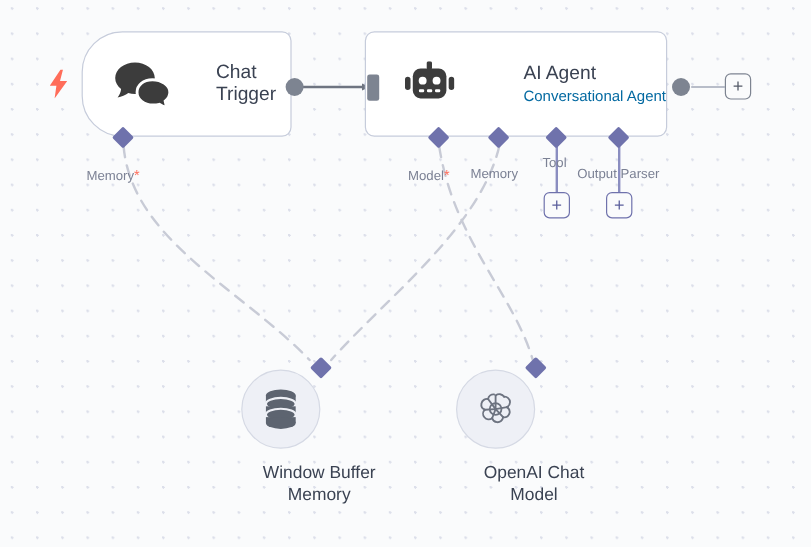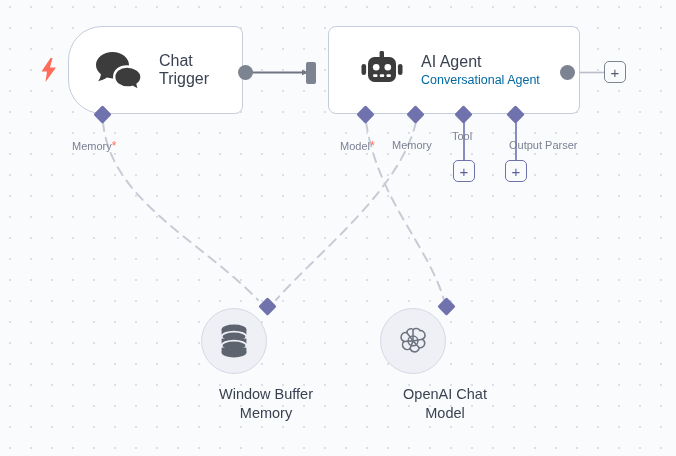--- a/index.html
+++ b/index.html
@@ -35,20 +35,21 @@
 
   
   .node-card {
     position: absolute;
     background: #ffffff;
     border: 1.5px solid #c6ccdb;
     box-sizing: border-box;
     display: flex;
     align-items: center;
     z-index: 3;
+    justify-content: space-between;
   }
   .node-card.trigger {
     border-radius: 34px 8px 8px 34px;
   }
   .node-card.standard {
     border-radius: 8px;
   }
   .node-icon {
     flex: 0 0 auto;
     display: flex;
@@ -78,21 +79,21 @@
     top: 26px;
     width: 175px;
     height: 88px;
     padding-left: 26px;
   }
   #node-chat-trigger .node-text { margin-left: 16px; }
   #node-chat-trigger .node-title { white-space: normal; width: 62px; }
 
   
   #node-ai-agent {
-    left: 328px;
+    left: 304px;
     top: 26px;
     width: 252px;
     height: 88px;
     padding-left: 32px;
   }
   #node-ai-agent .node-text { margin-left: 18px; }
 
   
   #trigger-bolt {
     position: absolute;
@@ -286,21 +287,21 @@
   <div class="port-diamond" style="left:359px; top:108px;"></div>
   <div class="port-diamond" style="left:409px; top:108px;"></div>
   <div class="port-diamond" style="left:457px; top:108px;"></div>
   <div class="port-diamond" style="left:509px; top:108px;"></div>
 
   <div class="port-label" style="left:340px; top:139px;text-align:right;">
     <span>Model</span><span class="req-star">*</span>
   </div>
   <div class="port-label" style="left:392px; top:139px;">Memory</div>
   <div class="port-label" style="left:452px; top:130px;">Tool</div>
-  <div class="port-label" style="left:481px; top:139px;margin-left:28px;">Output Parser</div>
+  <div class="port-label" style="left:481px; top:139px;">Output Parser</div>
 
   <div class="plus-box purple" style="left:453px; top:160px;">
     <span class="plus-glyph">+</span>
   </div>
   <div class="plus-box purple" style="left:505px; top:160px;">
     <span class="plus-glyph">+</span>
   </div>
 
   <div class="subnode" id="subnode-window-buffer-memory">
     <div class="subnode-circle">

